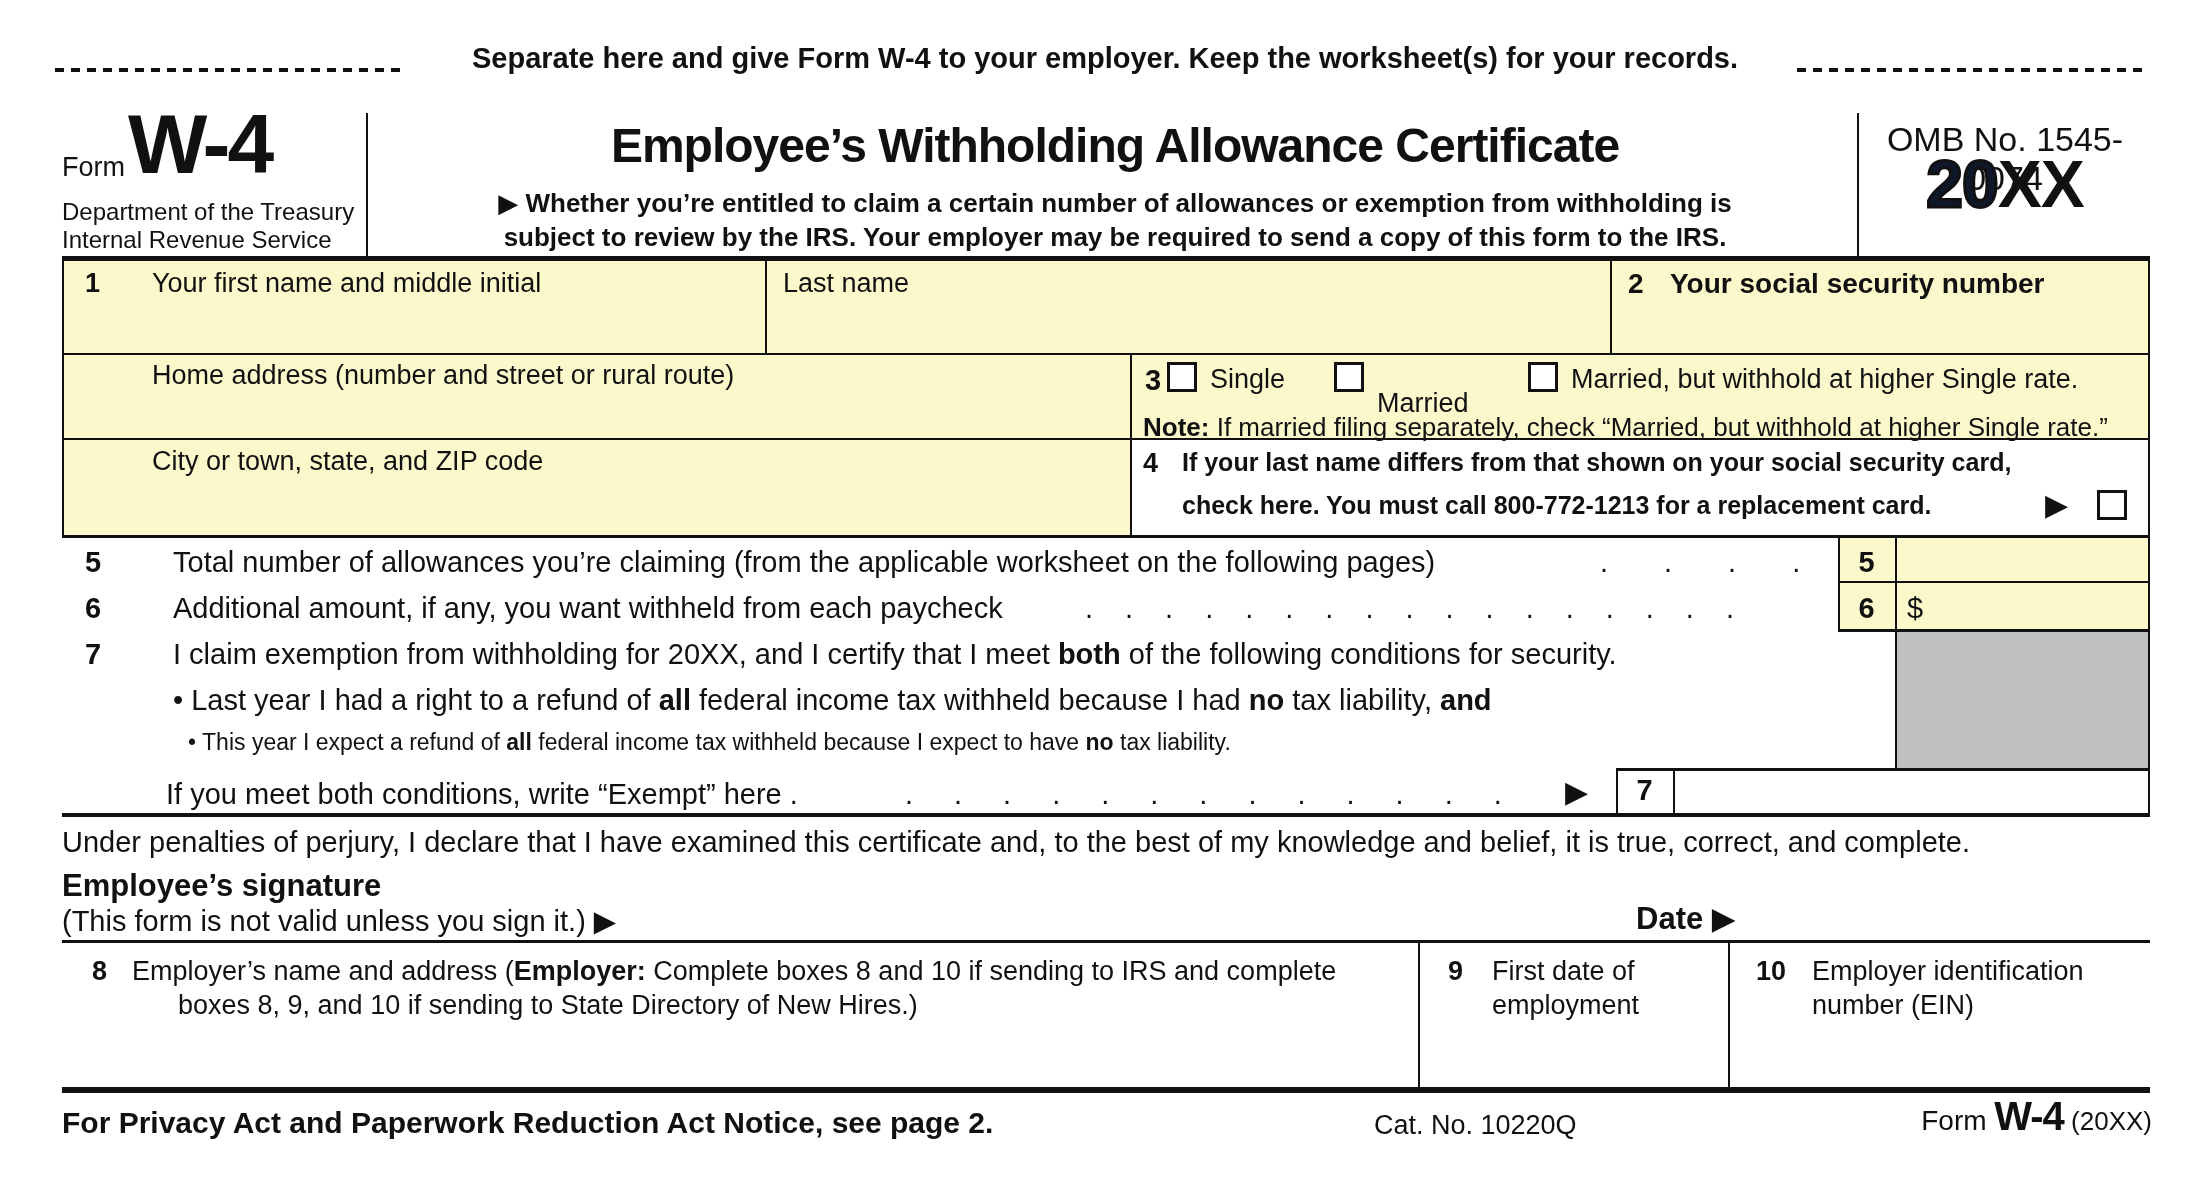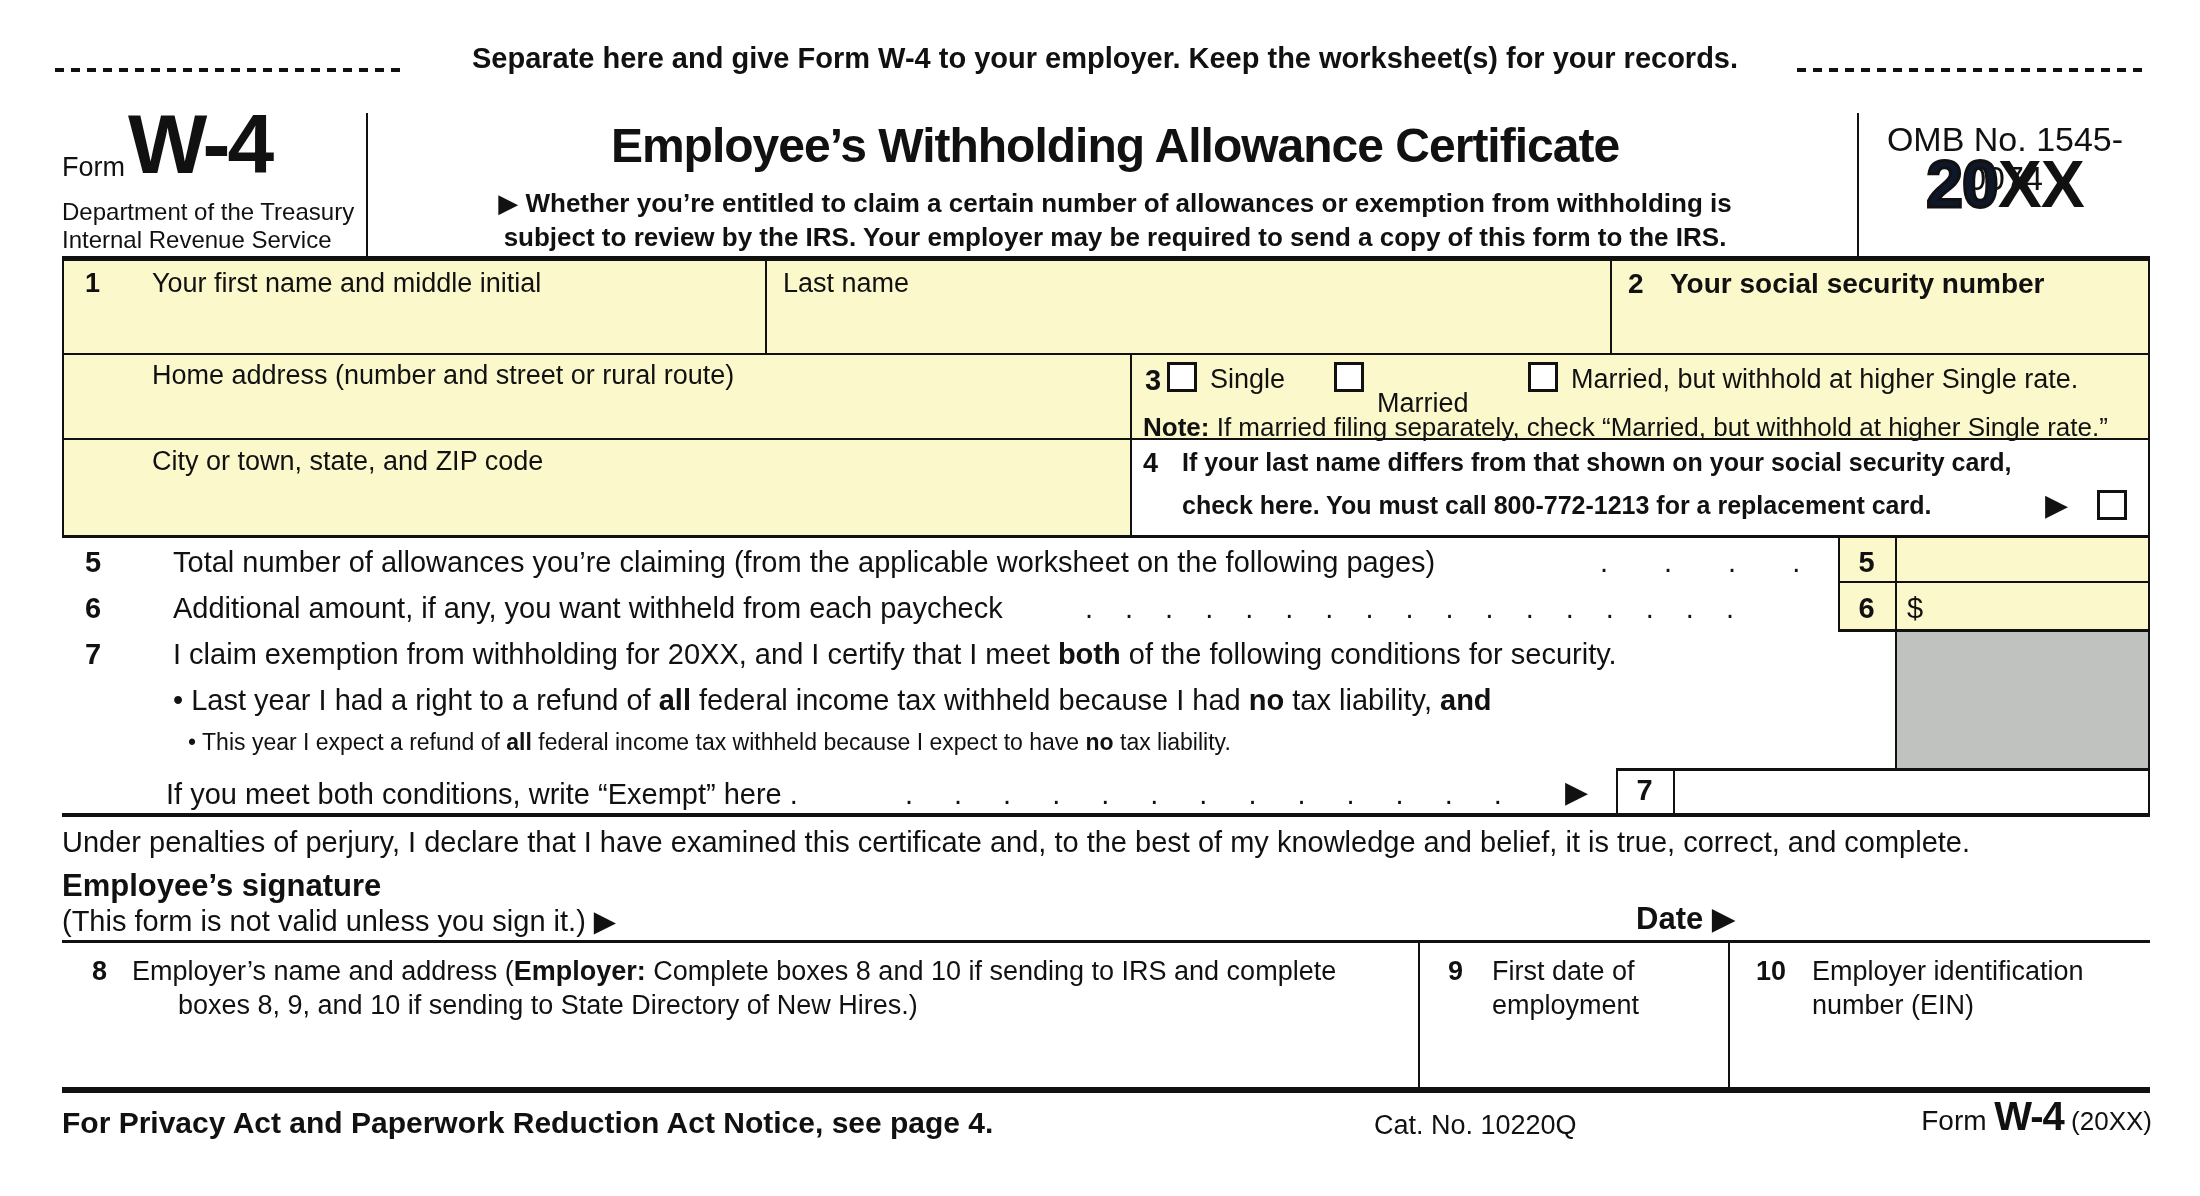--- a/index.html
+++ b/index.html
@@ -142,17 +142,17 @@
 <div class="abs" style="left:1492px;top:990px;font-size:27px;">employment</div>
 <div class="field" style="left:1422px;top:1025px;width:304px;height:60px;"></div>
 
 <div class="abs b" style="left:1756px;top:956px;font-size:27px;">10</div>
 <div class="abs" style="left:1812px;top:956px;font-size:27px;">Employer identification</div>
 <div class="abs" style="left:1812px;top:990px;font-size:27px;">number (EIN)</div>
 <div class="field" style="left:1732px;top:1025px;width:416px;height:60px;"></div>
 
 <div class="ln" style="left:62px;top:1087px;width:2088px;height:6px;"></div>
 
-<div class="abs b" style="left:62px;top:1106px;font-size:30px;">For Privacy Act and Paperwork Reduction Act Notice, see page 4.</div>
+<div class="abs b" style="left:62px;top:1106px;font-size:30px;">For Privacy Act and Paperwork Reduction Act Notice, see page 2.</div>
 <div class="abs" style="left:1374px;top:1110px;font-size:27px;">Cat. No. 10220Q</div>
 <div class="abs" style="left:1920px;top:1094px;width:232px;display:flex;align-items:baseline;justify-content:flex-end;white-space:pre;">
   <span style="font-size:28px;">Form </span><span class="b" style="font-size:40px;letter-spacing:-1px;">W-4</span><span style="font-size:26px;"> (20XX)</span>
 </div>
 
 </body></html>

